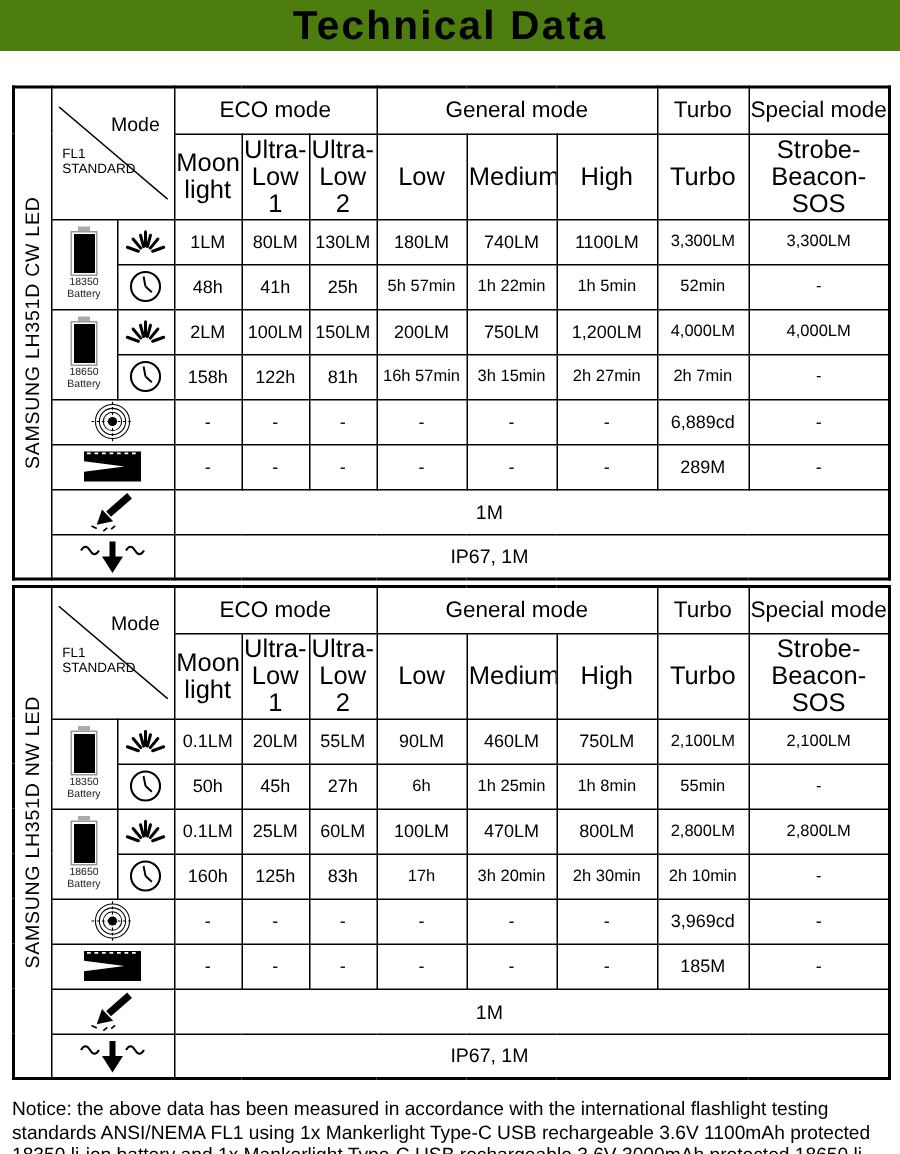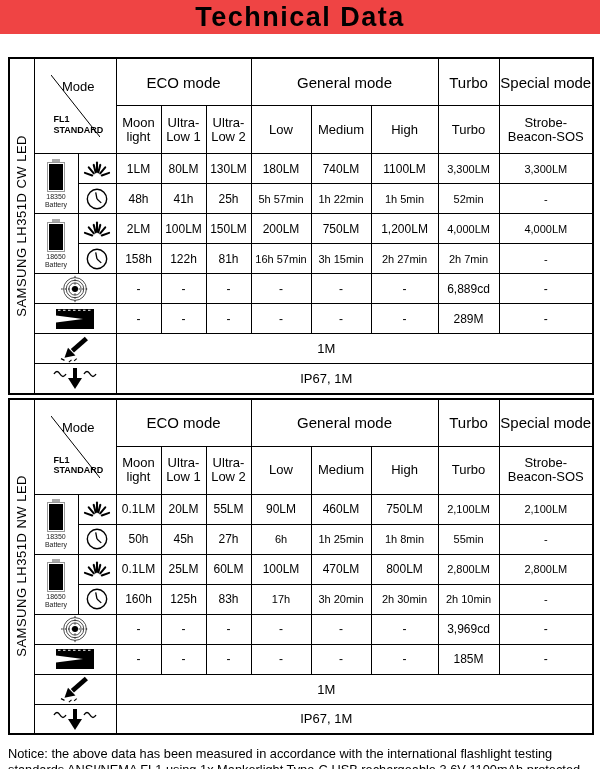--- a/index.html
+++ b/index.html
@@ -1,40 +1,40 @@
 <!DOCTYPE html>
 <html><head>
 <meta charset="utf-8">
 <style>
   html,body{margin:0;padding:0;background:#ffffff;width:600px;
     font-family:"Liberation Sans","DejaVu Sans",sans-serif;color:#000;}
-  .title-bar{width:600px;height:34px;background:#ef4444;display:flex;
+  .title-bar{width:600px;height:34px;background:#4d7c0f;display:flex;
     align-items:center;justify-content:center;}
   .title-bar h1{margin:0;font-size:27px;font-weight:bold;letter-spacing:1.5px;color:#000;}
   table.spec{border-collapse:collapse;table-layout:fixed;width:584px;
     margin:0 0 3px 8px;border:2px solid #000;}
   table.spec.first{margin-top:23px;}
   td{border:1px solid #000;text-align:center;vertical-align:middle;
     padding:0;font-size:12px;overflow:hidden;}
   tr.h-grp{height:31px;} tr.h-sub{height:31px;} tr.h-data{height:30px;}
   td.grp{font-size:15px;margin-left:45px;}
-  td.sub{font-size:13px;line-height:1.06;padding:1px;}
+  td.sub{font-size:17px;line-height:1.06;padding:1px;}
   td.val{font-size:12px;white-space:nowrap;}
   td.val.small{font-size:11px;}
   td.span-val{font-size:13px;text-align:center;padding-right:56px;}
   
   td.vlabel{width:25px;}
   .vtext{writing-mode:vertical-rl;transform:rotate(180deg);margin:0 auto;
     font-size:13px;letter-spacing:.5px;white-space:nowrap;}
   
-  td.corner{position:relative;padding:16px;}
+  td.corner{position:relative;padding:4px;}
   .corner-wrap{position:relative;width:100%;height:62px;}
   .corner-wrap svg{position:absolute;inset:0;width:100%;height:100%;}
   .corner-mode{position:absolute;top:4px;right:5px;font-size:13px;}
-  .corner-fl1{position:absolute;bottom:2px;left:3px;font-size:9px;font-weight:bold;
+  .corner-fl1{position:absolute;bottom:16px;left:3px;font-size:9px;font-weight:normal;
     text-align:left;line-height:1.15;}
   
   td.batcell{padding:2px 0;}
   .bat-icon{width:18px;margin:0 auto;}
   .bat-cap{width:8px;height:3px;background:#aaa;margin:0 auto;}
   .bat-body{width:14px;height:26px;border:1px solid #999;background:#000;
     background-clip:content-box;padding:1px;margin:0 auto;}
   .bat-label{font-size:7px;line-height:8px;color:#222;margin-top:1px;}
   .icon-cell svg{display:block;margin:0 auto;}
   .notice{margin:11px 8px 0 8px;font-size:12.8px;line-height:1.22;text-align:left;}

